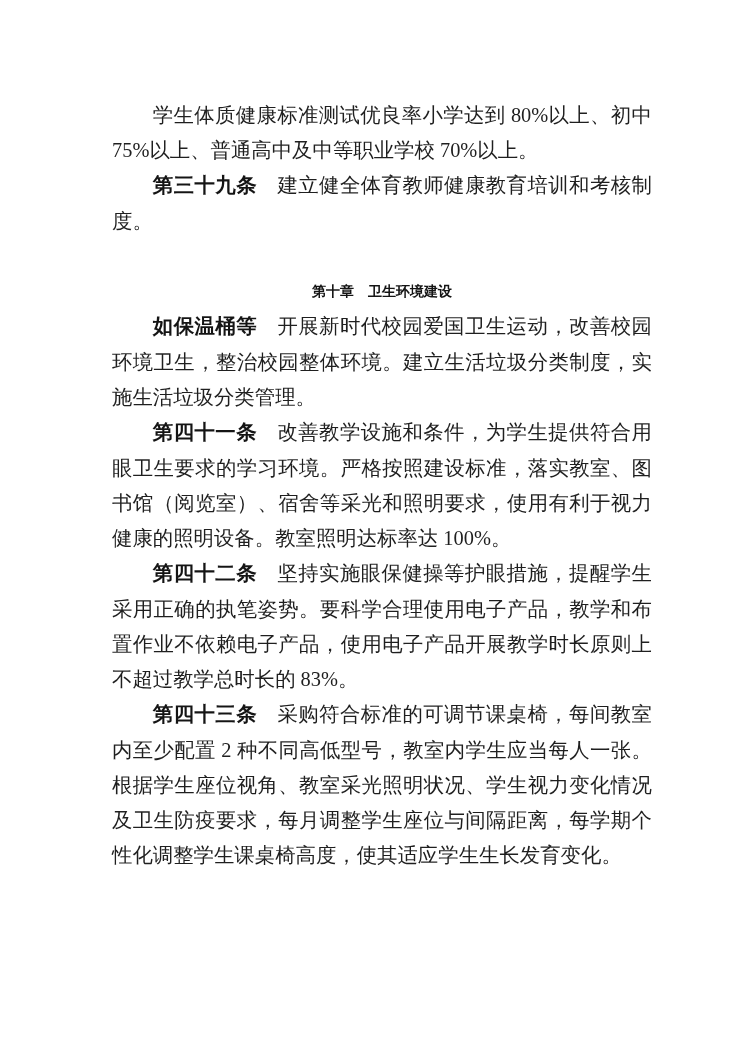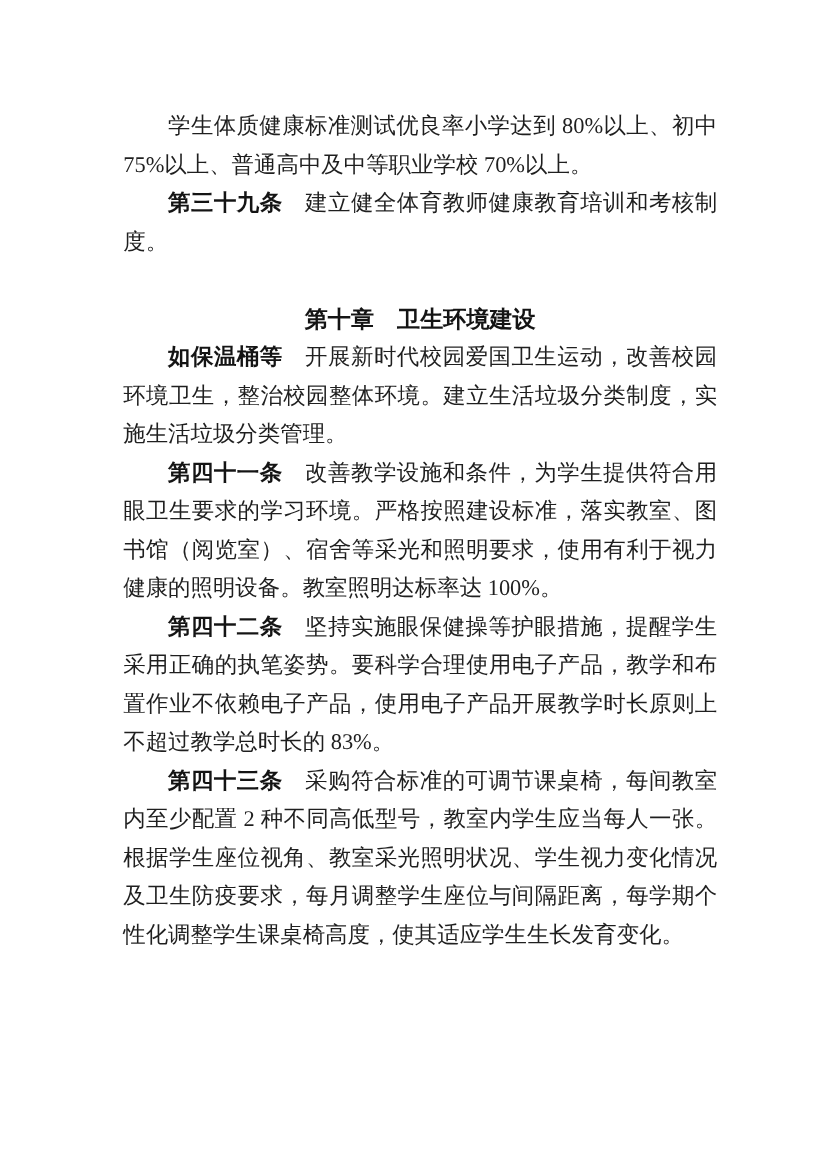--- a/index.html
+++ b/index.html
@@ -34,24 +34,25 @@
   .para {
     margin: 0;
     text-align: justify;
     text-justify: inter-character;
     text-indent: 2em;
   }
   .article-label {
     font-weight: 700;
     margin-right: 1em;
     color: #141414;
+    font-family: Liberation Mono, monospace;
   }
   .chapter {
     margin: 35px 0 0 0;
-    font-size: 21px;
+    font-size: 14px;
     font-weight: 700;
     text-align: center;
     text-indent: 0;
     line-height: 35px;
     color: #141414;
   }
   .chapter-number {
     margin-right: 1em;
   }
 </style>

